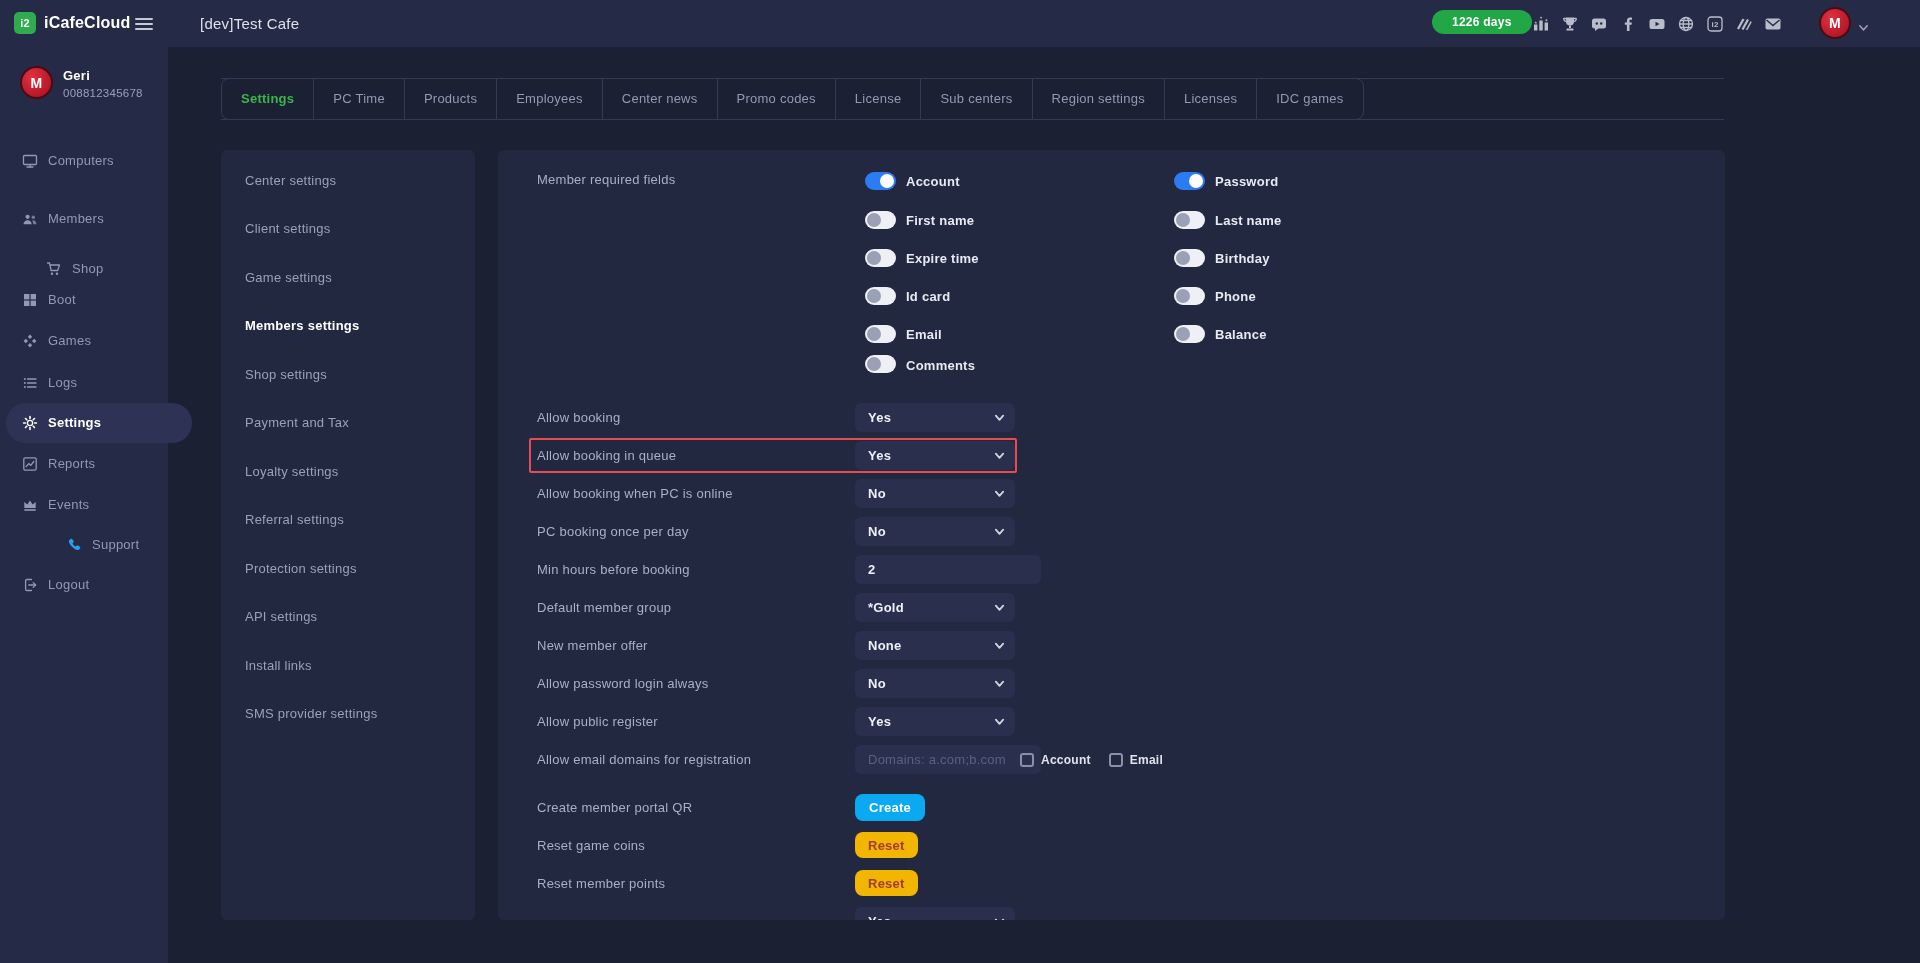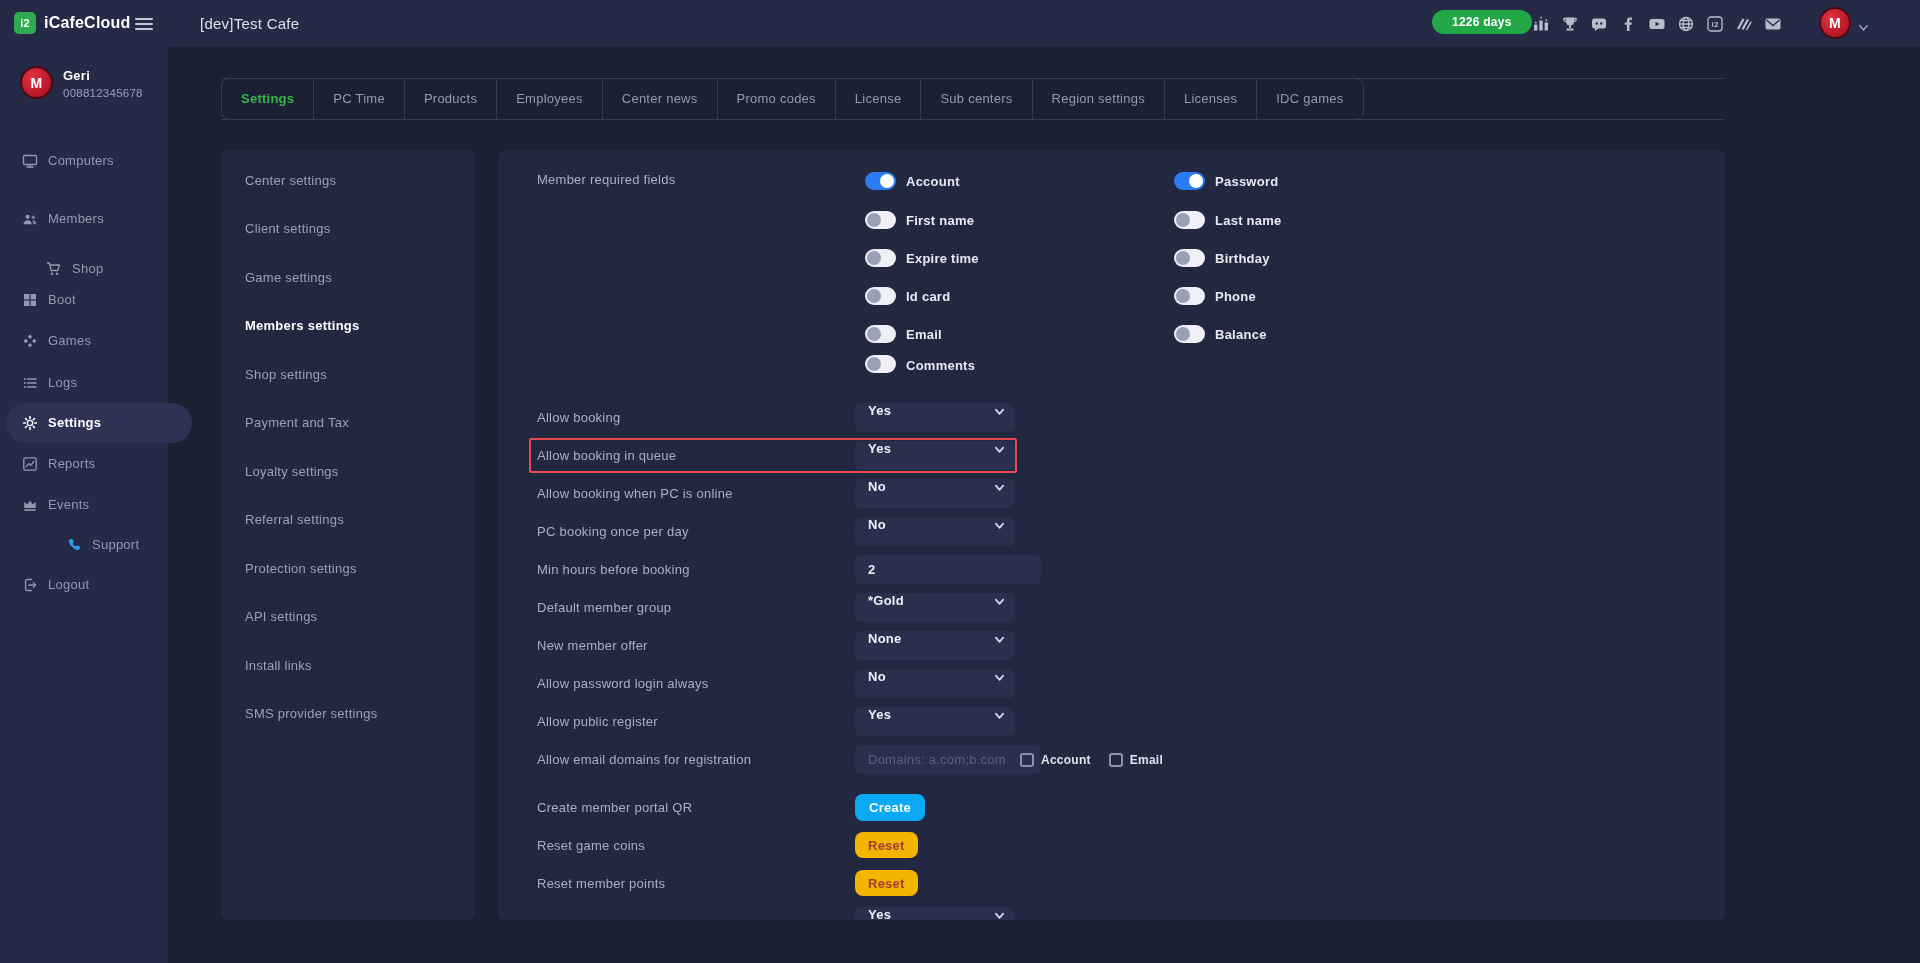--- a/index.html
+++ b/index.html
@@ -52,21 +52,21 @@
   .tgl{position:relative;width:31px;height:18px;border-radius:9px;cursor:pointer;flex:0 0 auto;}
   .tgl.on{background:#2b7bf3;}
   .tgl.off{background:#eef0f5;}
   .tgl .knob{position:absolute;top:2px;width:14px;height:14px;border-radius:50%;}
   .tgl.on .knob{right:2px;background:#fff;}
   .tgl.off .knob{left:2px;background:#9aa0b5;}
   .tlbl{color:#e8eaf2;font-size:13px;font-weight:600;white-space:nowrap;}
   
   .frow-label{position:absolute;left:39px;height:29px;line-height:29px;font-size:13px;color:#a9afc4;white-space:nowrap;}
   .ctrl{position:absolute;left:357px;width:160px;height:29px;box-sizing:border-box;border-radius:6px;background:#2a2f4e;}
-  .sel{display:flex;justify-content:space-between;padding:0 10px 0 13px;cursor:pointer;}
+  .sel{display:flex;align-items:center;justify-content:space-between;padding:0 10px 0 13px;cursor:pointer;}
   .sel .val{color:#eef0f6;font-size:13px;font-weight:600;}
   .txt{border:none;outline:none;color:#eef0f6;font-size:13px;font-weight:600;padding:0 13px;width:160px;height:29px;background:#2a2f4e;border-radius:6px;font-family:inherit;letter-spacing:.25px;}
   .txt::placeholder{color:#5a6080;font-weight:400;}
   .btn{position:absolute;left:357px;border:none;border-radius:8px;font-size:13px;font-weight:700;cursor:pointer;font-family:inherit;letter-spacing:.25px;}
   .btn.primary{height:27px;padding:0 14px;background:#0aa9f2;color:#fff;}
   .btn.warning{height:26px;padding:0 13px;background:#f2b600;color:#a43a3a;}
   .cbgroup{position:absolute;height:29px;display:flex;align-items:center;gap:18px;}
   .cb{display:flex;align-items:center;gap:7px;cursor:pointer;}
   .cbbox{width:14px;height:14px;border:2px solid #8a90a8;border-radius:3px;box-sizing:border-box;background:transparent;}
   .cblbl{color:#e0e2ec;font-size:12px;font-weight:600;}

